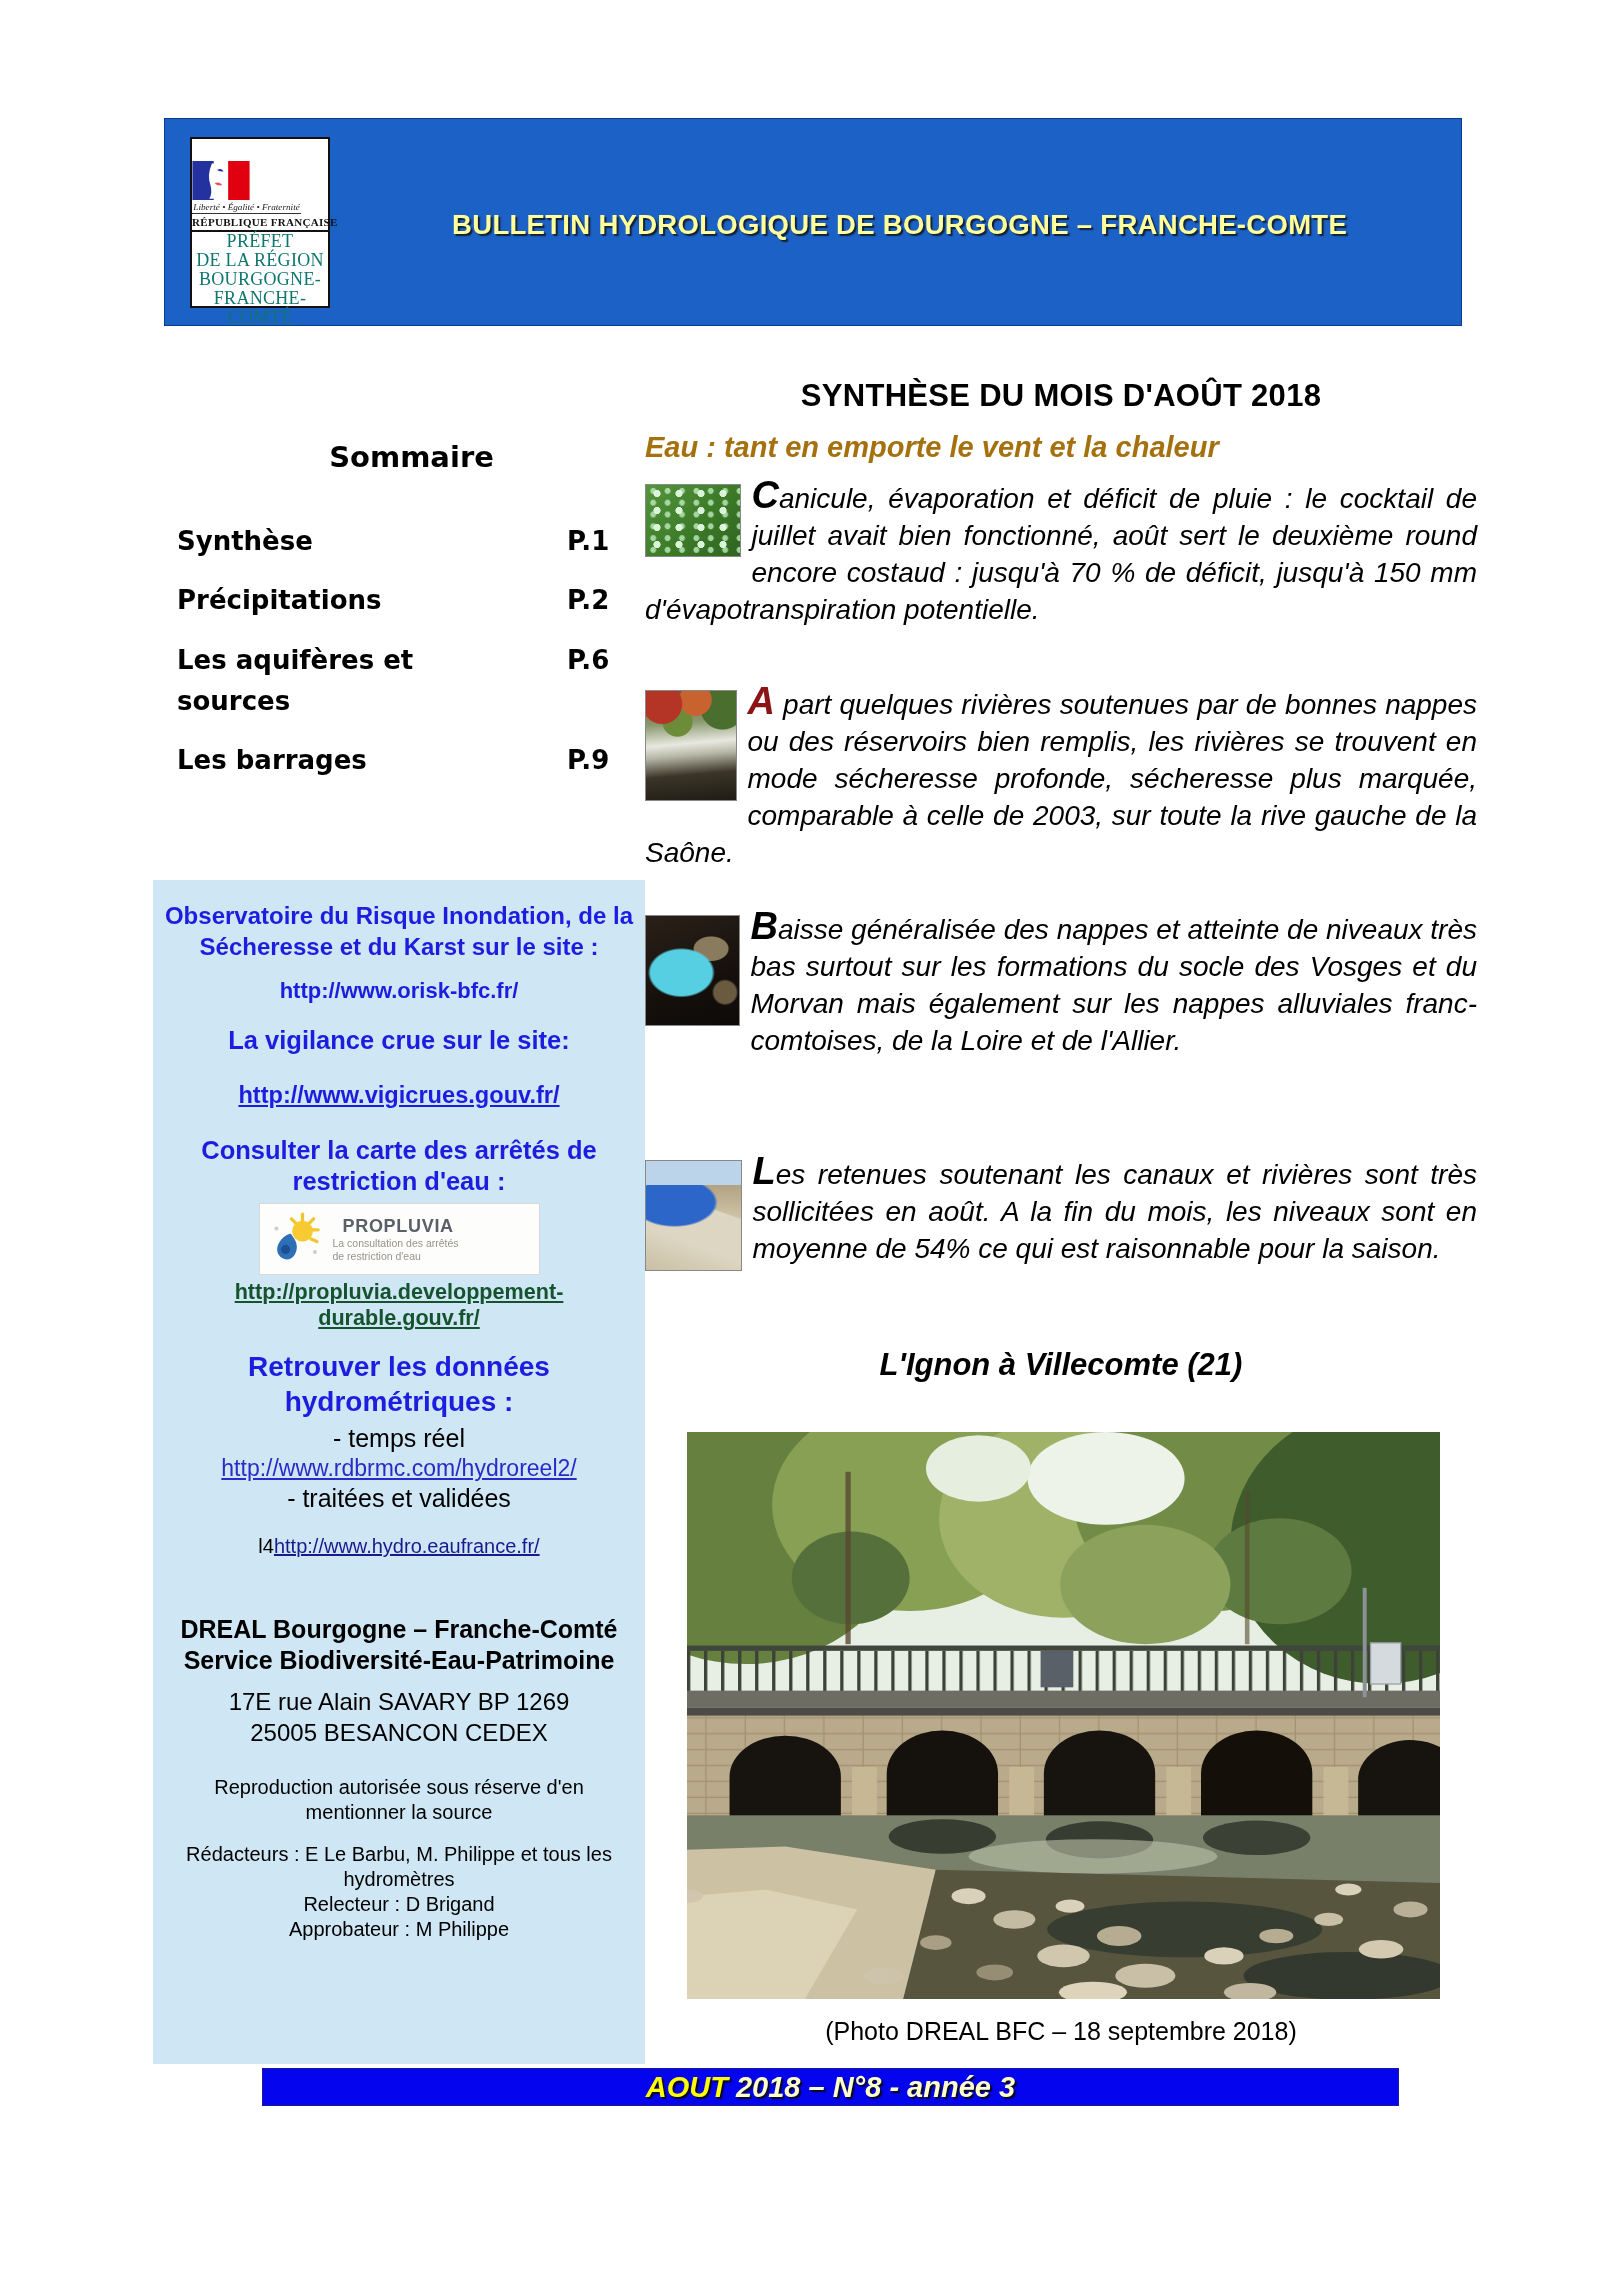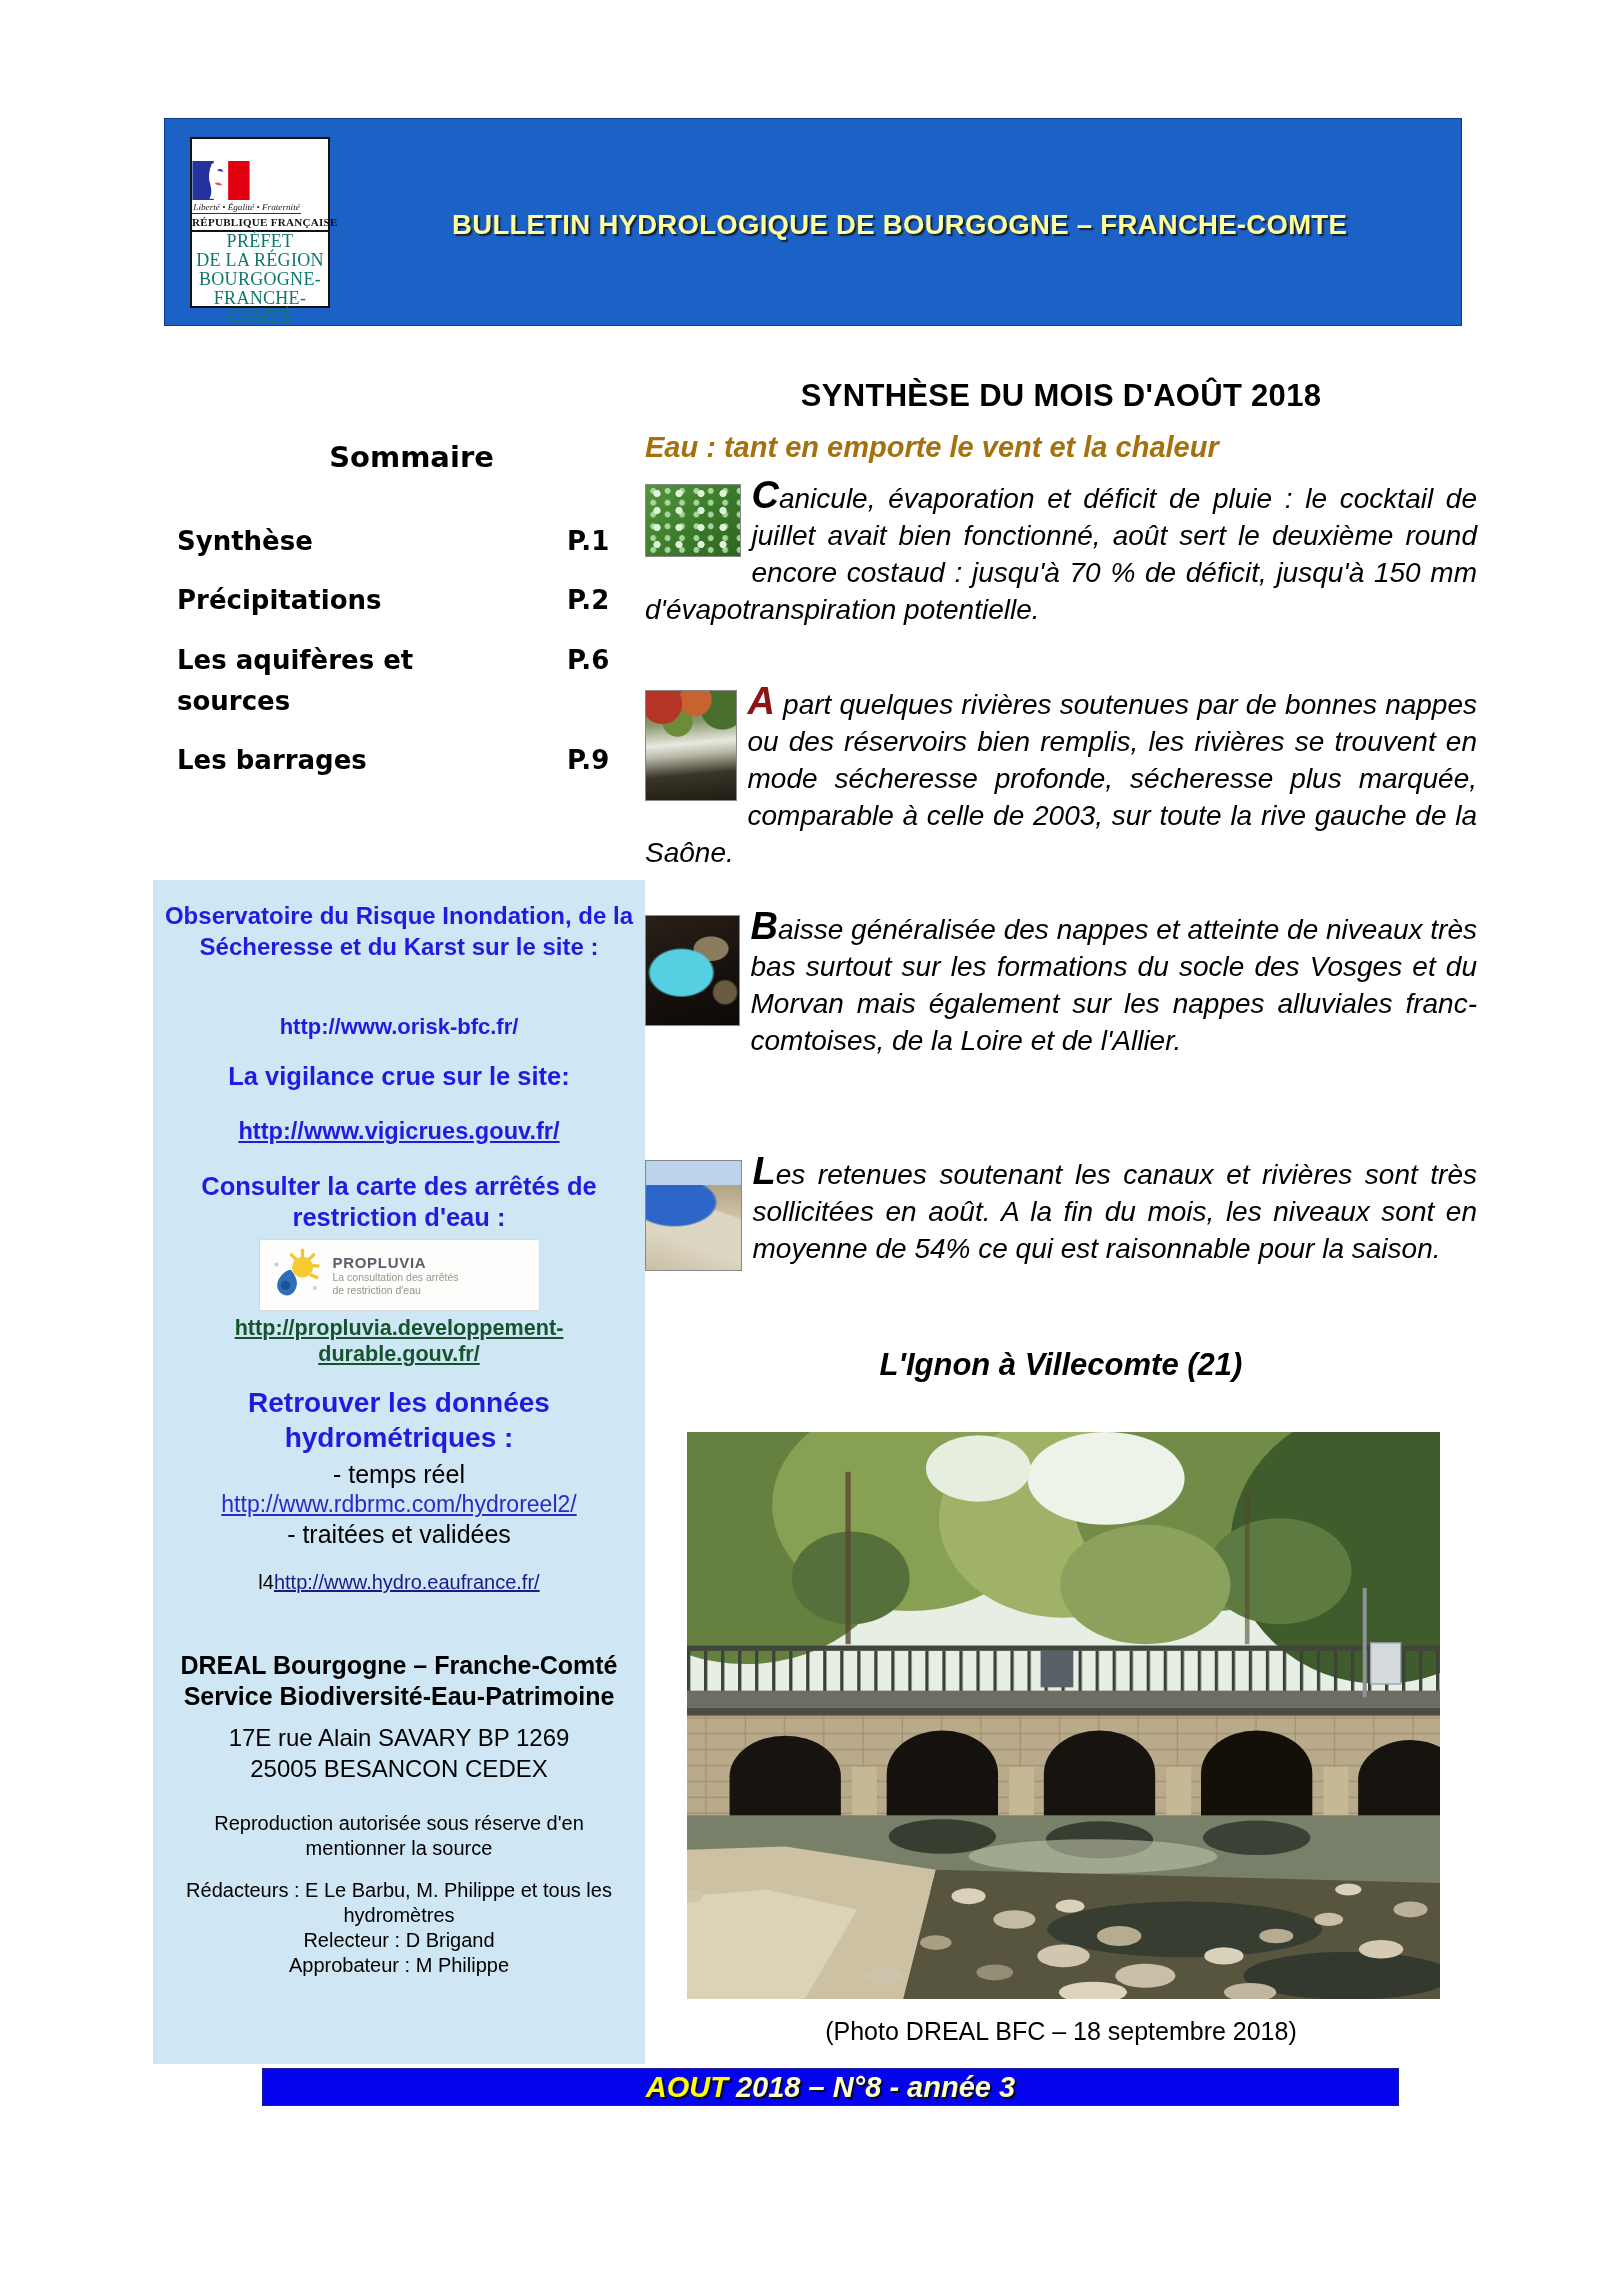--- a/index.html
+++ b/index.html
@@ -115,30 +115,30 @@
     position:absolute; left:645px; width:832px; top:2017px; text-align:center; font-size:25px;
   }
 
   
   .sidebar {
     position:absolute; left:153px; top:880px; width:492px; height:1184px;
     background:#cfe6f4; text-align:center; overflow:hidden; padding:19.6px 11.8px 0 11.8px;
   }
   .sb-blue { color:#1d1de0; font-weight:bold; }
   .sb-obs-heading { font-size:24px; line-height:31px; }
-  .sb-orisk { display:inline-block; margin-top:52px; font-size:22px; font-weight:bold; color:#1d1de0; text-decoration:none; }
+  .sb-orisk { display:inline-block; margin-top:16px; font-size:22px; font-weight:bold; color:#1d1de0; text-decoration:none; }
   .sb-vigilance { margin-top:21px; font-size:25.5px; line-height:31px; }
   .sb-vigicrues { display:inline-block; margin-top:26px; font-size:23.6px; font-weight:bold; color:#1d1de0; text-decoration:underline; }
   .sb-restriction { margin-top:26px; font-size:25.5px; line-height:31px; }
   .propluvia-box {
     margin:6.5px auto 0 auto; width:281px; height:72px; background:#fdfdfb; border:0.7px solid #d8d8d8;
     display:flex; align-items:center; padding:3.9px 6.5px; gap:6.5px;
   }
   .propluvia-text { text-align:left; }
-  .propluvia-name { font-size:15px; font-weight:bold; color:#5a6068; letter-spacing:0.7px; }
+  .propluvia-name { font-size:18px; font-weight:bold; color:#5a6068; letter-spacing:0.7px;margin-left:10px; }
   .propluvia-tagline { font-size:10.5px; color:#98948c; line-height:13px; }
   .sb-propluvia-link { display:inline-block; margin-top:3.9px; font-size:21.6px; font-weight:bold; color:#14532d; text-decoration:underline; }
   .sb-hydro-heading { margin-top:18.3px; font-size:28px; line-height:35px; }
   .sb-plain { font-size:25px; color:#000; }
   .sb-temps { margin-top:5.2px; }
   .sb-hydroreel { display:inline-block; margin-top:1.3px; font-size:23px; color:#2a2ac8; text-decoration:underline; }
   .sb-traitees { margin-top:2.6px; }
   .sb-eaufrance-line { margin-top:22px; font-size:20px; }
   .sb-eaufrance-link { color:#1a1a8c; text-decoration:underline; }
   .sb-dreal { margin-top:56px; font-size:25px; font-weight:bold; line-height:31px; }

